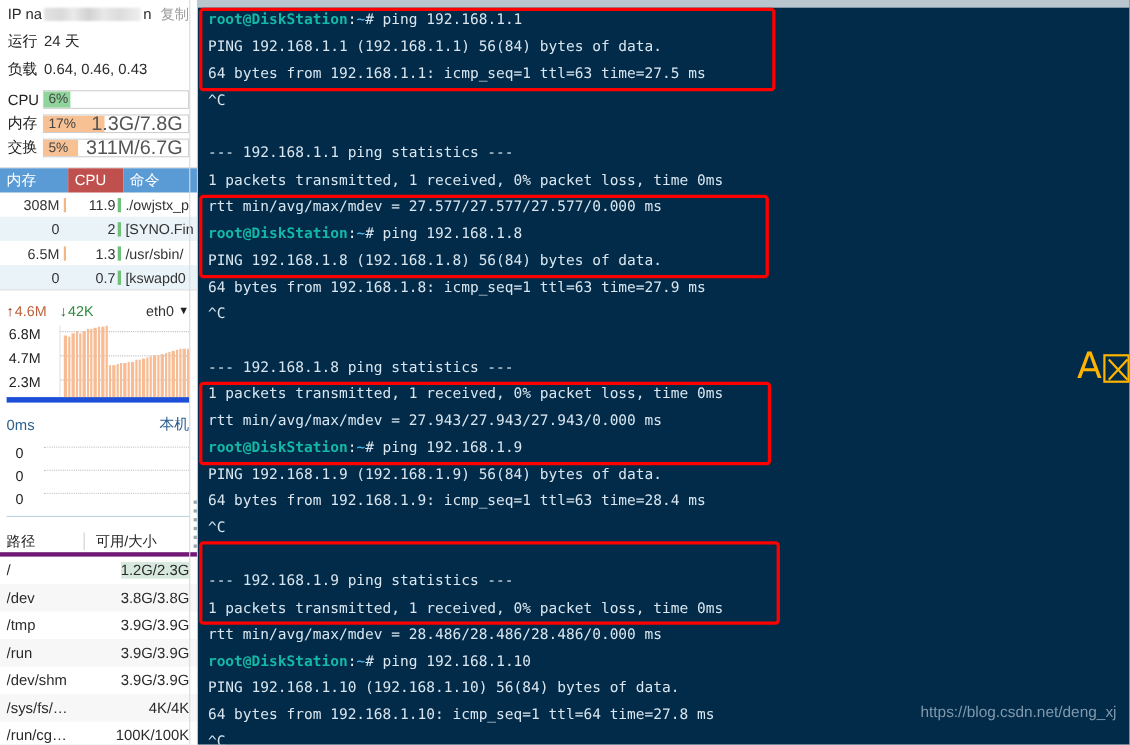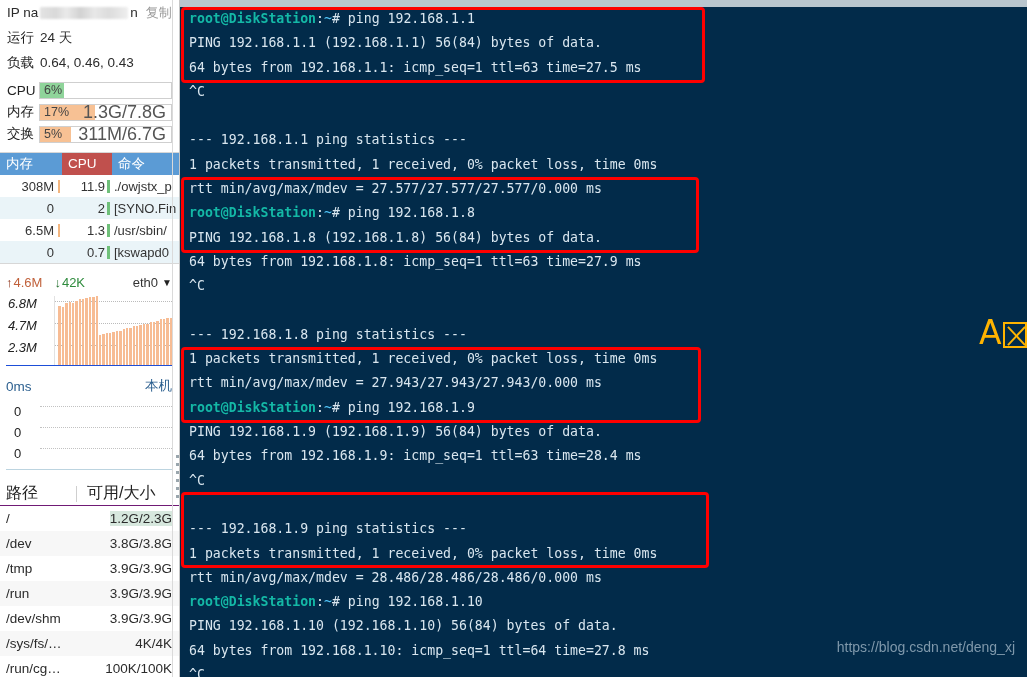--- a/index.html
+++ b/index.html
@@ -91,21 +91,21 @@
   .net-head { display: flex; align-items: center; height: 24px; padding: 0 8px 0 6px;
               font-size: 13px; margin-top: 6px; }
   .arrow-up { color: #8a2b10; font-weight: bold; margin-right: 1px; }
   .net-up { color: #c0603a; margin-right: 12px; }
   .arrow-dn { color: #1f6d2a; font-weight: bold; margin-right: 1px; }
   .net-dn { color: #2e8b3d; }
   .net-iface { margin-left: auto; color: #333; display:flex; align-items:center; }
   .caret { margin-left: 4px; font-size: 10px; color: #222; }
 
   .graph-wrap { position: relative; margin: 0 8px 0 6px; height: 72px;
-                border-bottom: 1px solid #1d4ed8; font-style: italic; }
+                border-bottom: 5px solid #1d4ed8; }
   .graph-axis { position:absolute; left:0; top:0; width:46px; height:100%; }
   .ax-lbl { position:absolute; left:2px; font-size:13px; color:#222; }
   .graph-area { position:absolute; left:48px; right:0; top:2px; bottom:0;
                 border-left: 1px solid #e2e2e2; }
   .bars { position:absolute; left:0; right:0; bottom:0; top:0; display:flex;
           align-items:flex-end; gap:1px; }
   .bar { flex:1; background:#f7bc94; }
   .gridline { position:absolute; left:0; right:0; height:0;
               border-top: 1px dotted #bbb; }
 
@@ -116,22 +116,22 @@
   .lat-right { margin-left:auto; color:#2b5f8f; }
   .lat-box { position:relative; margin:0 8px 0 6px; height:72px;
              border-bottom:1px solid #bcd4e0; }
   .lat-axis { position:absolute; left:0; top:0; width:34px; height:100%; }
   .lat-lbl { position:absolute; left:8px; font-size:13px; color:#222; }
   .lat-area { position:absolute; left:34px; right:0; top:4px; bottom:2px; }
   .lat-grid { position:absolute; left:0; right:0; border-top:1px dotted #c2c2c2; }
 
   
   .fs-table { margin-top: 12px; }
-  .fs-head { display:flex; height:24px; align-items:center; font-size:16px;
-             color:#222; border-bottom:1px solid #701a75; padding: 0 6px; }
+  .fs-head { display:flex; height:24px; align-items:center; font-size:13px;
+             color:#222; border-bottom:4px solid #701a75; padding: 0 6px; }
   .fs-h-path { width: 70px; }
   .fs-divider { width:1px; background:#cfcfcf; height:16px; margin-right:10px; }
   .fs-h-size { flex:1; text-align:left; }
   .fs-row { display:flex; height:25px; align-items:center; font-size:13.5px;
             color:#2b2b2b; padding: 0 6px; }
   .fs-row.alt { background:#f7f7f7; }
   .fs-path { width: 80px; white-space:nowrap; overflow:hidden; }
   .fs-size { flex:1; text-align:right; padding-right:2px; }
   .fs-size .hl { background:#d7e8de; }
 

